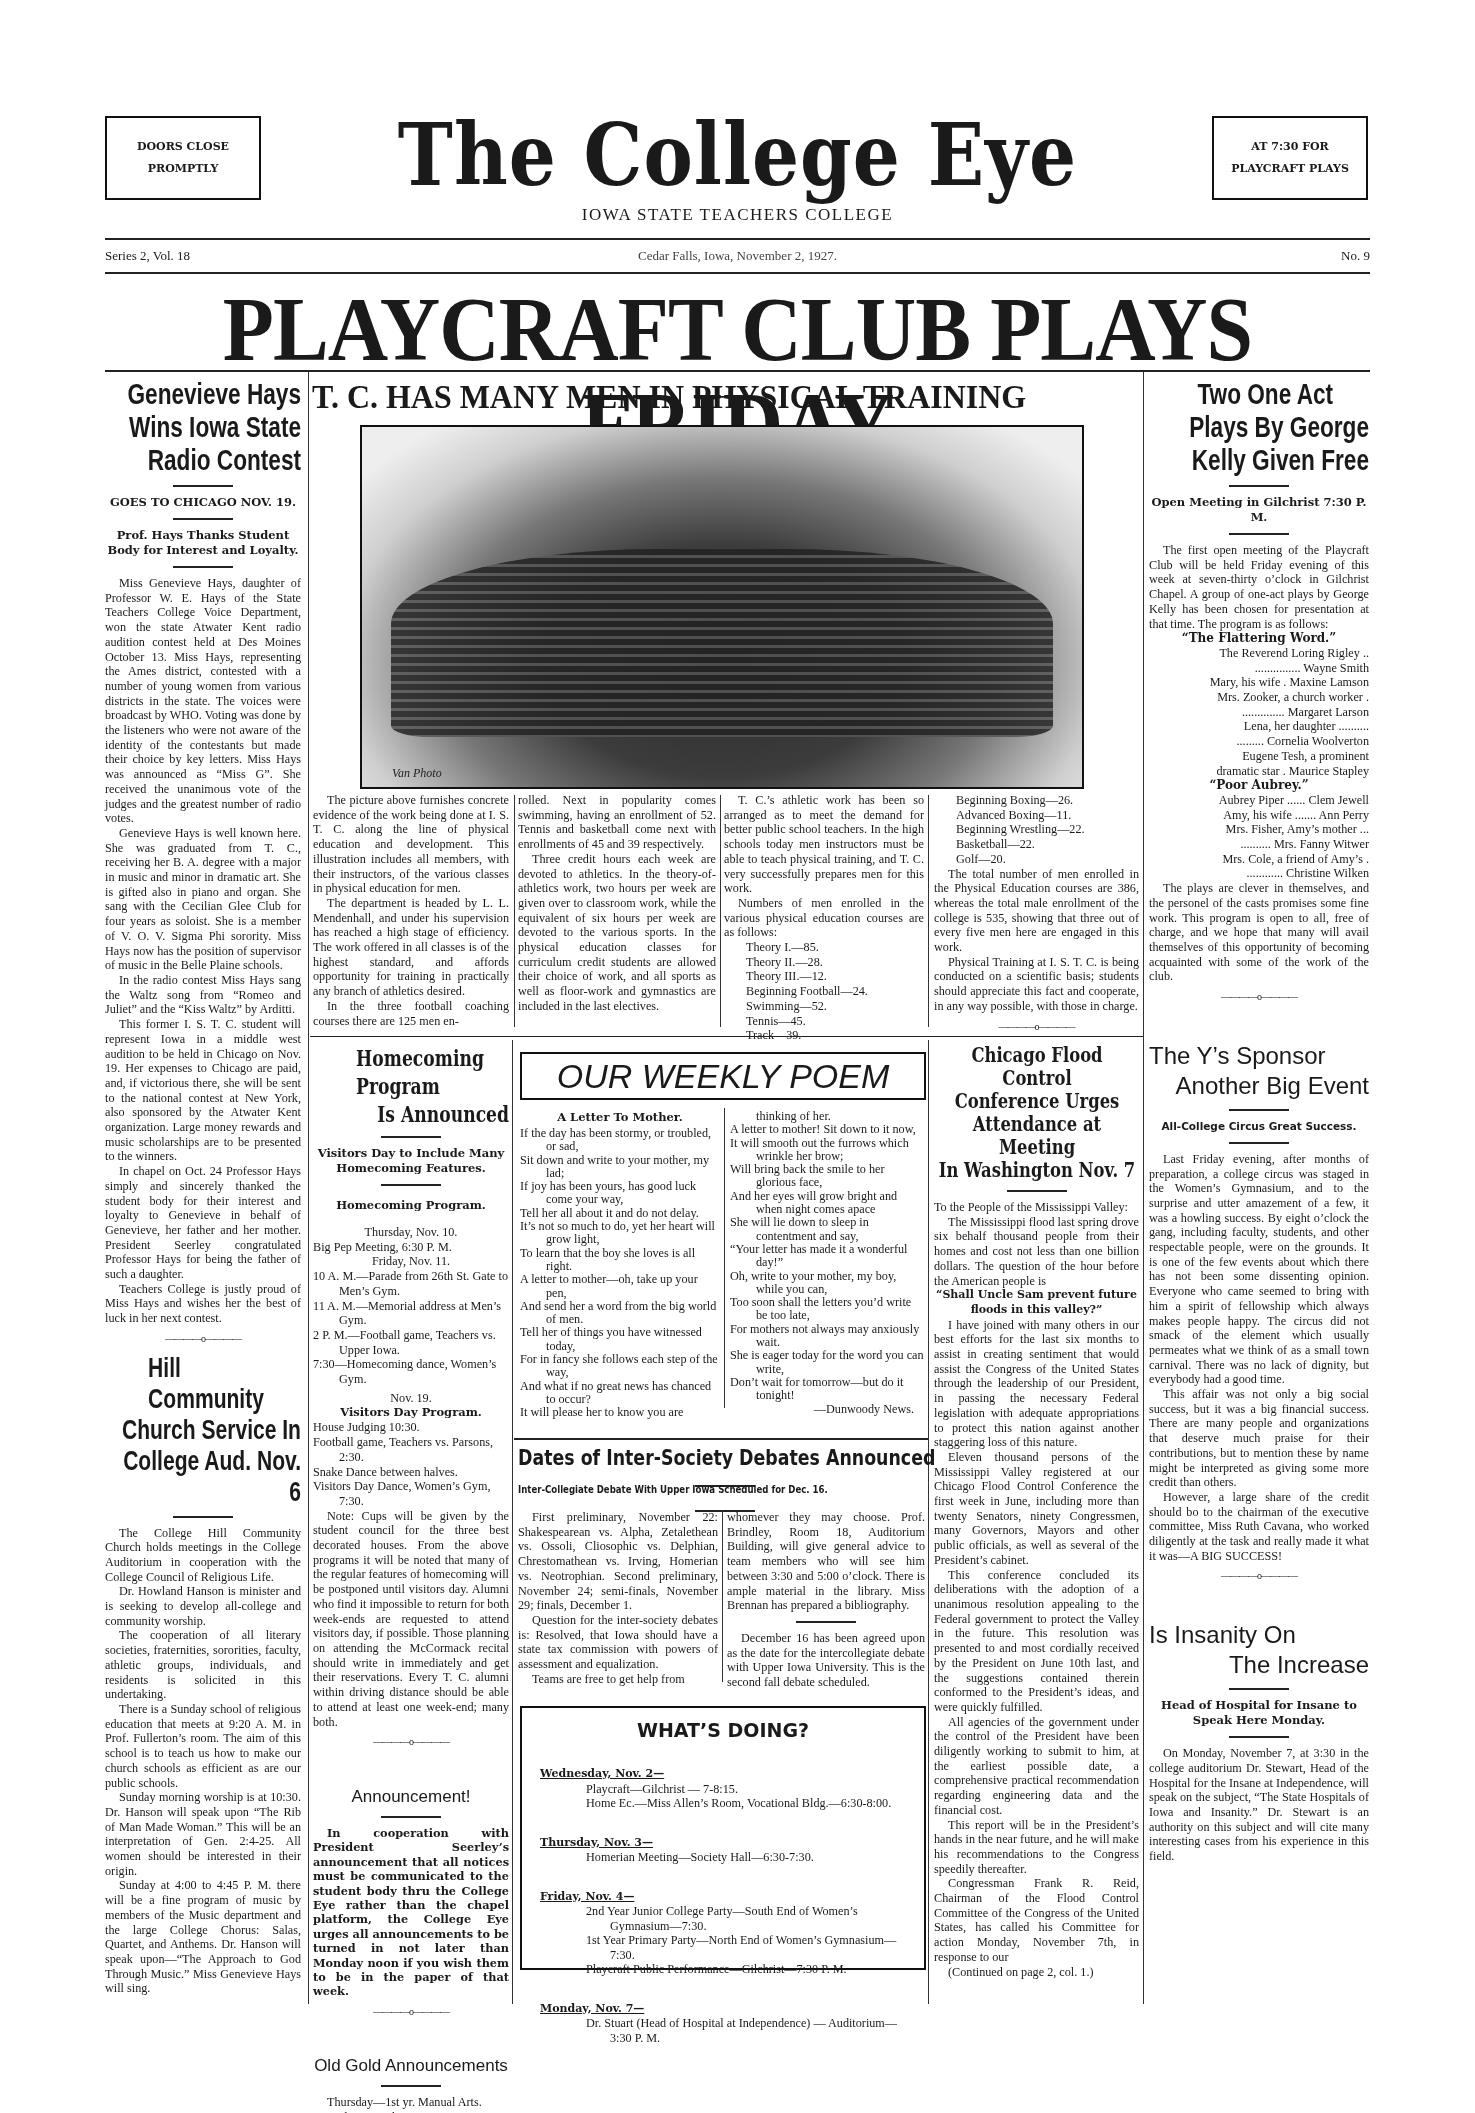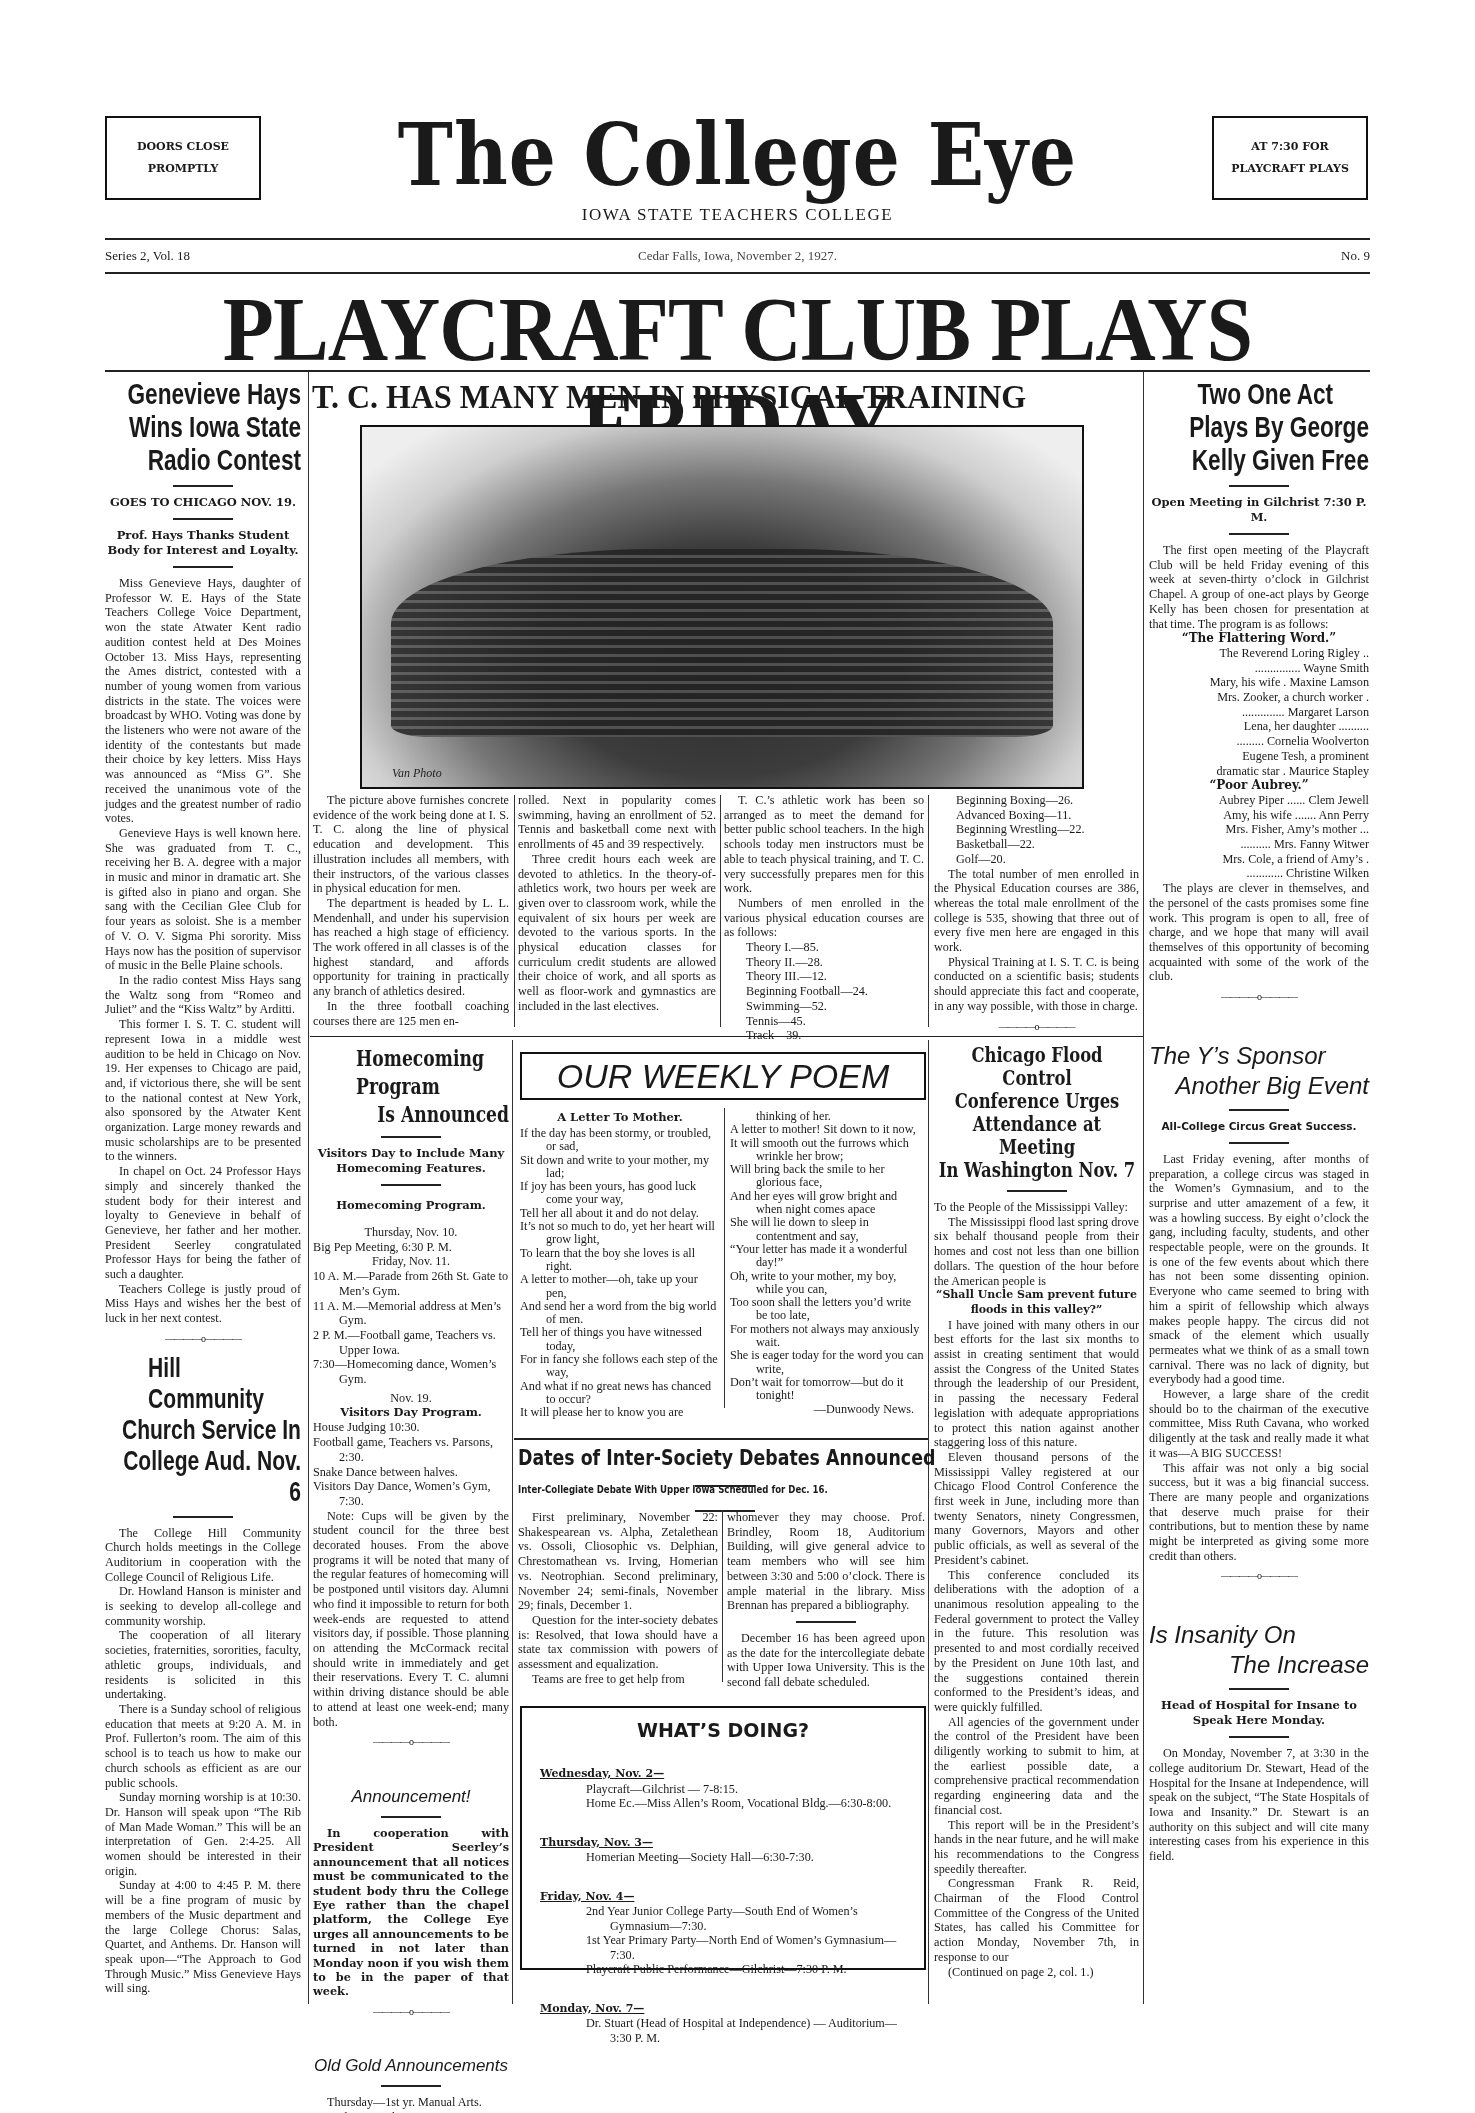--- a/index.html
+++ b/index.html
@@ -11,21 +11,21 @@
   .masthead { position: absolute; left: 0; width: 1475px; text-align: center; font-family: "DejaVu Serif", serif; font-weight: bold; font-size: 74px; letter-spacing: 1px; top: 112px; transform: scaleY(1.15); }
   .college { position: absolute; left: 0; width: 1475px; text-align: center; font-size: 17px; letter-spacing: 1.5px; top: 205px; }
   .dateline { position: absolute; top: 248px; font-size: 13px; }
   .banner { position: absolute; top: 282px; left: 105px; width: 1265px; text-align: center; font-family: "Liberation Serif", serif; font-weight: bold; font-size: 90px; line-height: 95px; transform: scaleX(0.93); transform-origin: center; letter-spacing: -1px; }
   .col { position: absolute; font-size: 12.2px; line-height: 14.7px; text-align: justify; }
   .col p { margin: 0; text-indent: 14px; }
   .hed { font-family: "Liberation Sans", "DejaVu Sans", sans-serif; font-weight: bold; font-size: 29px; line-height: 33px; transform: scaleX(0.78); transform-origin: right; text-align: right; }
   .subhed { font-family: "DejaVu Serif", serif; font-weight: bold; font-size: 11.5px; text-align: center; line-height: 15px; margin: 6px 0; }
   .dash { width: 60px; height: 2px; background: #222; margin: 8px auto; }
   .sep { text-align: center; font-size: 10px; letter-spacing: -1px; margin: 6px 0; }
-  .italic-hed { font-family: "Liberation Sans", sans-serif; font-style: italic; font-size: 24px; line-height: 30px; margin-top: 36px; }
+  .italic-hed { font-family: "Liberation Sans", sans-serif; font-size: 24px; line-height: 30px; margin-top: 36px; }
   .photo { position: absolute; border: 2px solid #111; background:
       radial-gradient(ellipse at 50% 65%, #2a2a2a 0%, #3c3c3c 35%, #777 55%, #cfcfcf 75%, #eee 90%);
       overflow: hidden; }
   .photo .rows { position: absolute; left: 4%; right: 4%; top: 34%; bottom: 14%;
       background: repeating-linear-gradient(180deg, #222 0px, #222 6px, #555 6px, #555 9px);
       opacity: 0.85; border-radius: 40% 40% 6% 6%; }
   .photo .credit { position: absolute; left: 30px; bottom: 6px; font-style: italic; font-size: 12px; color: #222; }
   .poembox { position: absolute; border: 2px solid #111; text-align: center; font-family: "Liberation Sans", sans-serif; font-style: italic; font-size: 34px; line-height: 44px; }
   .poem p { margin: 0; padding-left: 26px; text-indent: -26px; text-align: left; }
   .whatbox { position: absolute; border: 2px solid #111; padding: 10px 18px; font-size: 12.2px; line-height: 14.5px; }
@@ -302,22 +302,22 @@
   <div class="sep">————o————</div>
 
   <div class="italic-hed">
     <div>The Y’s Sponsor</div>
     <div style="text-align:right;">Another Big Event</div>
   </div>
   <div class="dash"></div>
   <div class="subhed" style="font-family:'DejaVu Sans',sans-serif; font-size:10.5px;">All-College Circus Great Success.</div>
   <div class="dash"></div>
   <p>Last Friday evening, after months of preparation, a college circus was staged in the Women’s Gymnasium, and to the surprise and utter amazement of a few, it was a howling success. By eight o’clock the gang, including faculty, students, and other respectable people, were on the grounds. It is one of the few events about which there has not been some dissenting opinion. Everyone who came seemed to bring with him a spirit of fellowship which always makes people happy. The circus did not smack of the element which usually permeates what we think of as a small town carnival. There was no lack of dignity, but everybody had a good time.</p>
+  <p>This affair was not only a big social success, but it was a big financial success. There are many people and organizations that deserve much praise for their contributions, but to mention these by name might be interpreted as giving some more credit than others.</p>
   <p>However, a large share of the credit should bo to the chairman of the executive committee, Miss Ruth Cavana, who worked diligently at the task and really made it what it was—A BIG SUCCESS!</p>
-  <p>This affair was not only a big social success, but it was a big financial success. There are many people and organizations that deserve much praise for their contributions, but to mention these by name might be interpreted as giving some more credit than others.</p>
   <div class="sep">————o————</div>
 
   <div class="italic-hed">
     <div>Is Insanity On</div>
     <div style="text-align:right;">The Increase</div>
   </div>
   <div class="dash"></div>
   <div class="subhed">Head of Hospital for Insane to Speak Here Monday.</div>
   <div class="dash"></div>
   <p>On Monday, November 7, at 3:30 in the college auditorium Dr. Stewart, Head of the Hospital for the Insane at Independence, will speak on the subject, “The State Hospitals of Iowa and Insanity.” Dr. Stewart is an authority on this subject and will cite many interesting cases from his experience in this field.</p>

